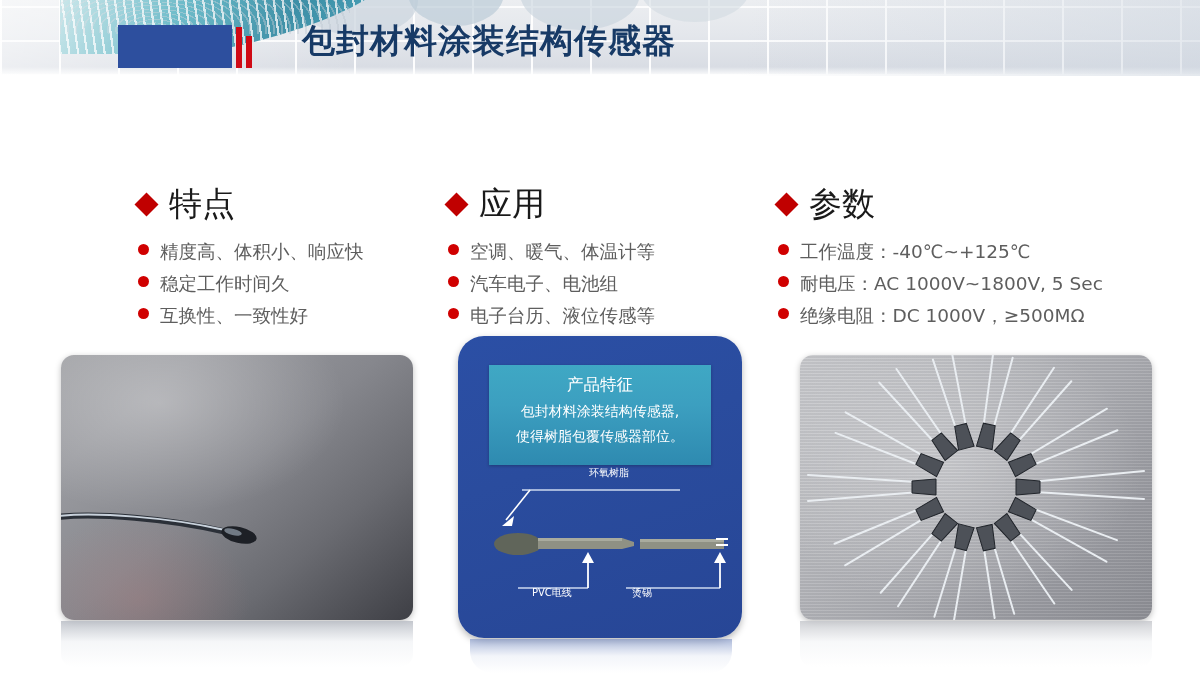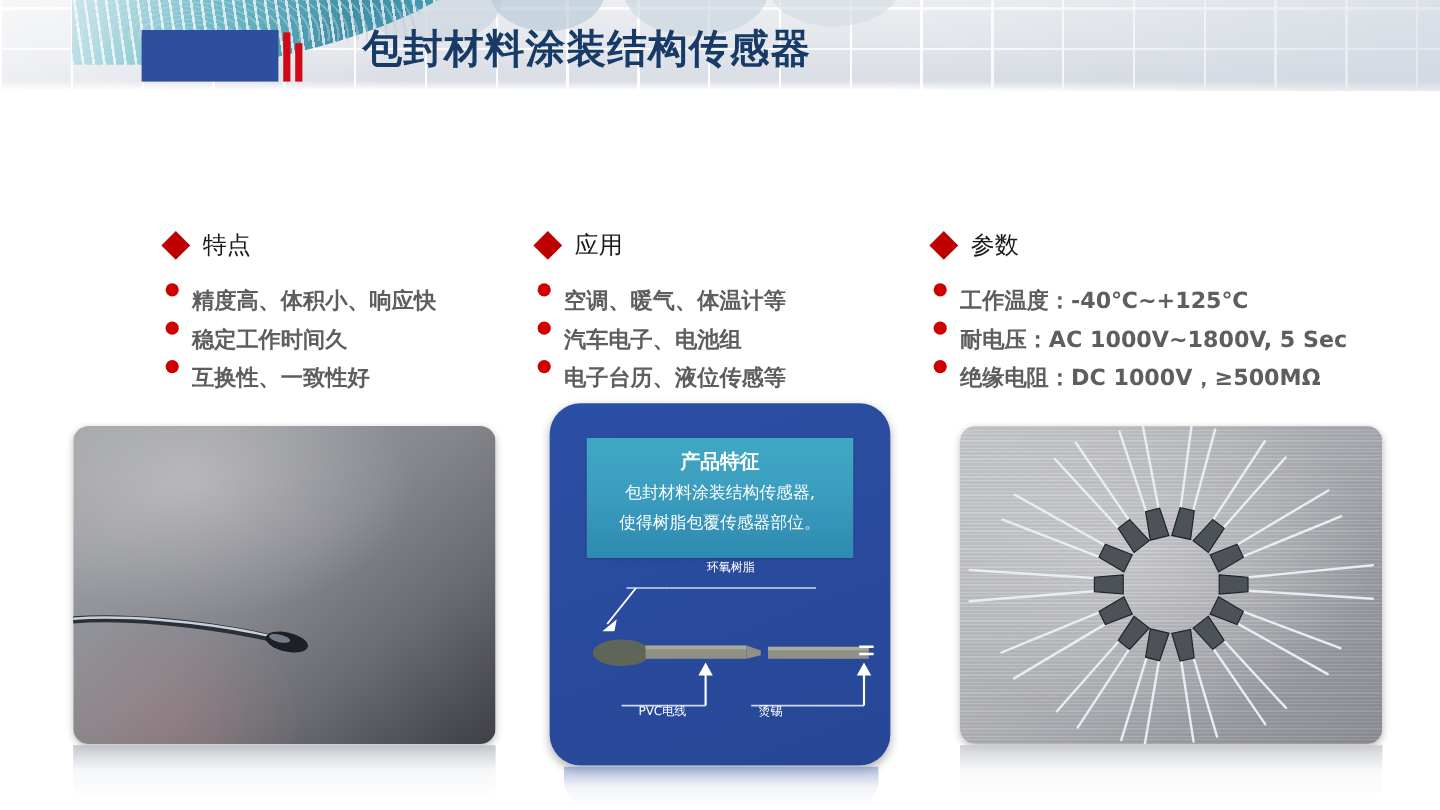--- a/index.html
+++ b/index.html
@@ -54,23 +54,23 @@
     font-size:33px;font-weight:bold;color:#173a66;letter-spacing:1px;
     white-space:nowrap;line-height:40px;margin-left:40px;
   }
   
   .col{position:absolute;top:186px;}
   .c1{left:138px;width:300px;}
   .c2{left:448px;width:300px;}
   .c3{left:778px;width:400px;}
   .col-head{display:flex;align-items:center;gap:14px;height:36px;}
   .diamond{width:17px;height:17px;background:#c00000;transform:rotate(45deg);flex:0 0 auto;}
-  .col-title{font-size:20px;color:#1a1a1a;line-height:30px;}
+  .col-title{font-size:33px;color:#1a1a1a;line-height:30px;}
   .blist{margin-top:16px;}
-  .bitem{display:flex;align-items:flex-start;gap:11px;margin-bottom:5px;font-weight:bold;}
+  .bitem{display:flex;align-items:center;gap:11px;margin-bottom:5px;}
   .bdot{width:11px;height:11px;border-radius:50%;background:#d00000;flex:0 0 auto;position:relative;top:-2px;}
   .btext{font-size:18.5px;color:#5e5e5e;line-height:27px;white-space:nowrap;}
   
   .photo-left{
     position:absolute;left:61px;top:355px;width:352px;height:265px;border-radius:13px;
     background:
       radial-gradient(ellipse 300px 180px at 28% 18%, rgba(255,255,255,.30), rgba(255,255,255,0) 62%),
       radial-gradient(ellipse 160px 120px at 22% 92%, rgba(188,130,130,.30), rgba(0,0,0,0) 70%),
       linear-gradient(140deg,#9fa0a4 0%,#9a9ba0 20%,#86878d 48%,#6a6b71 72%,#3e3f45 100%);
     overflow:hidden;box-shadow:0 2px 6px rgba(0,0,0,.25);
@@ -103,21 +103,21 @@
   .pn-refl{
     position:absolute;left:470px;top:639px;width:262px;height:34px;border-radius:0 0 22px 22px;
     background:linear-gradient(180deg,rgba(120,142,196,.60) 0%,rgba(210,218,236,.28) 50%,rgba(255,255,255,0) 100%);
   }
   .feat-box{
     position:absolute;left:31px;top:29px;width:222px;height:98px;
     background:linear-gradient(180deg,#3fa8c4 0%,#3c9fc0 40%,#2e8ab0 100%);
     box-shadow:0 1px 3px rgba(0,0,0,.25);
     padding:2px 0 0 0;text-align:center;
   }
-  .feat-title{font-size:16.5px;font-weight:bold;color:#ffffff;line-height:28px;margin-top:4px;}
+  .feat-title{font-size:16.5px;font-weight:normal;color:#ffffff;line-height:28px;margin-top:4px;}
   .feat-line{font-size:14px;color:#ffffff;line-height:25px;}
   .diag{position:absolute;left:0;top:128px;width:284px;height:174px;}
   .dg-label{position:absolute;font-size:10px;color:#ffffff;white-space:nowrap;}
   .lbl-epoxy{left:131px;top:2px;}
   .lbl-pvc{left:74px;top:122px;}
   .lbl-tin{left:174px;top:122px;}
 </style>
 </head>
 <body>
 

